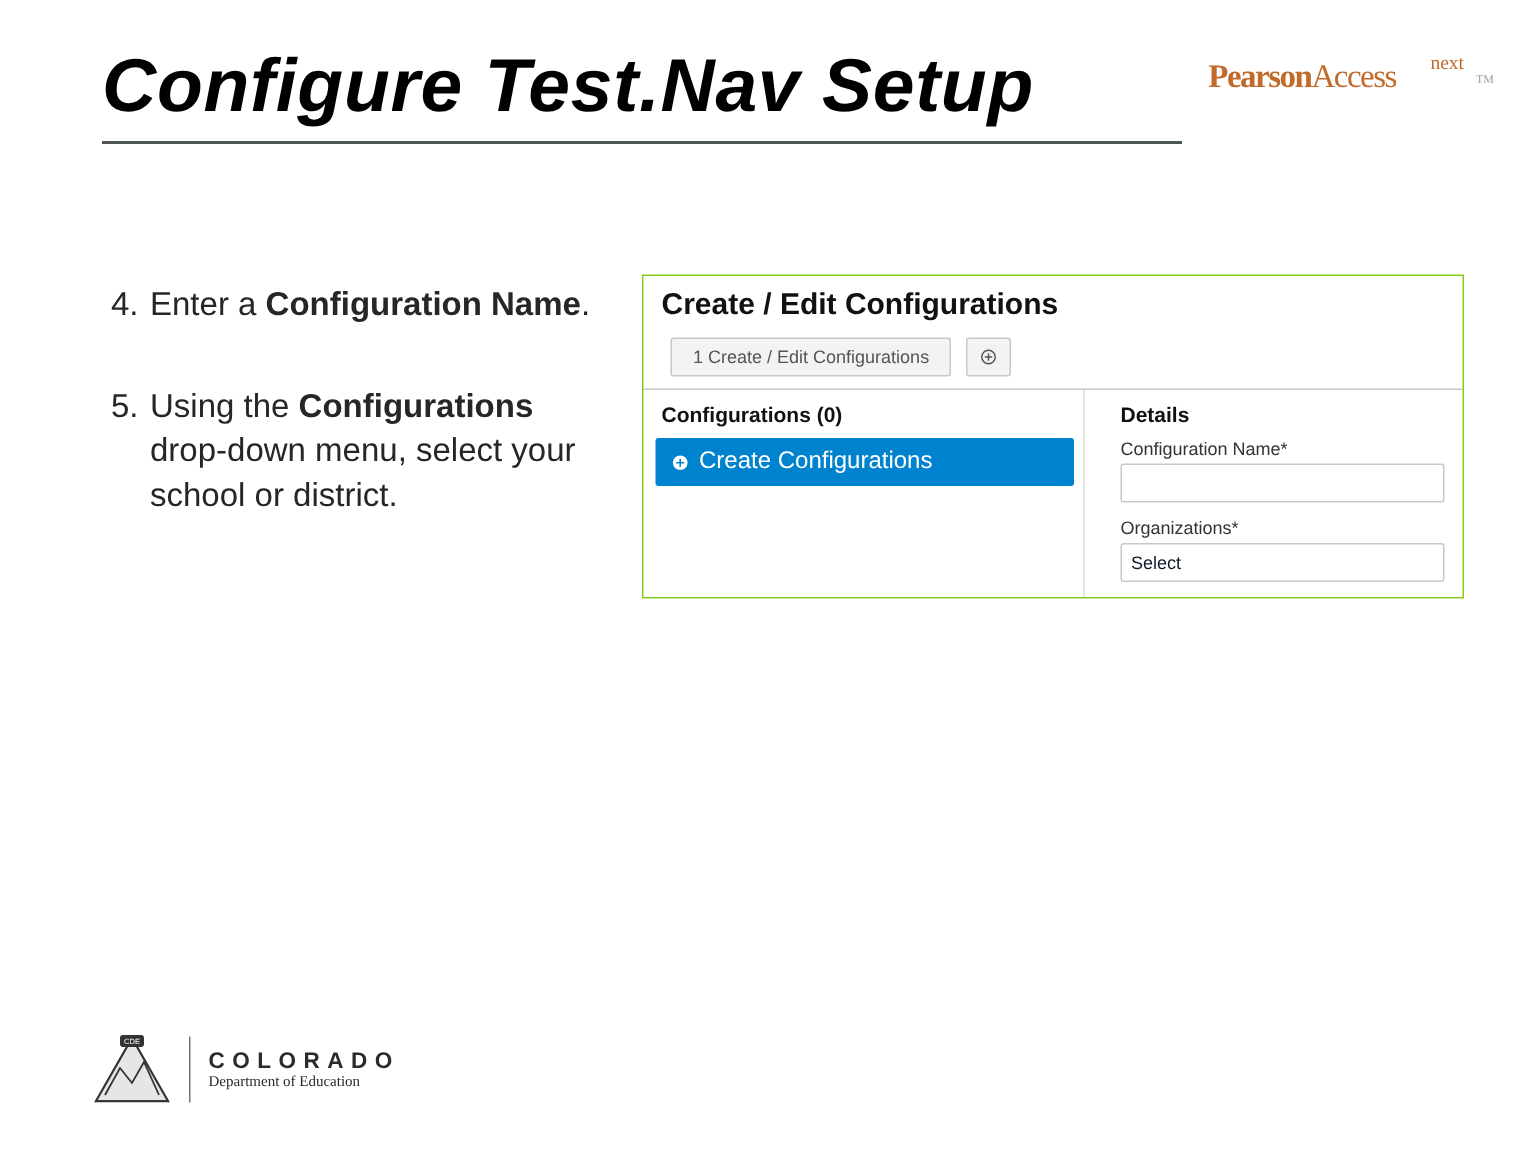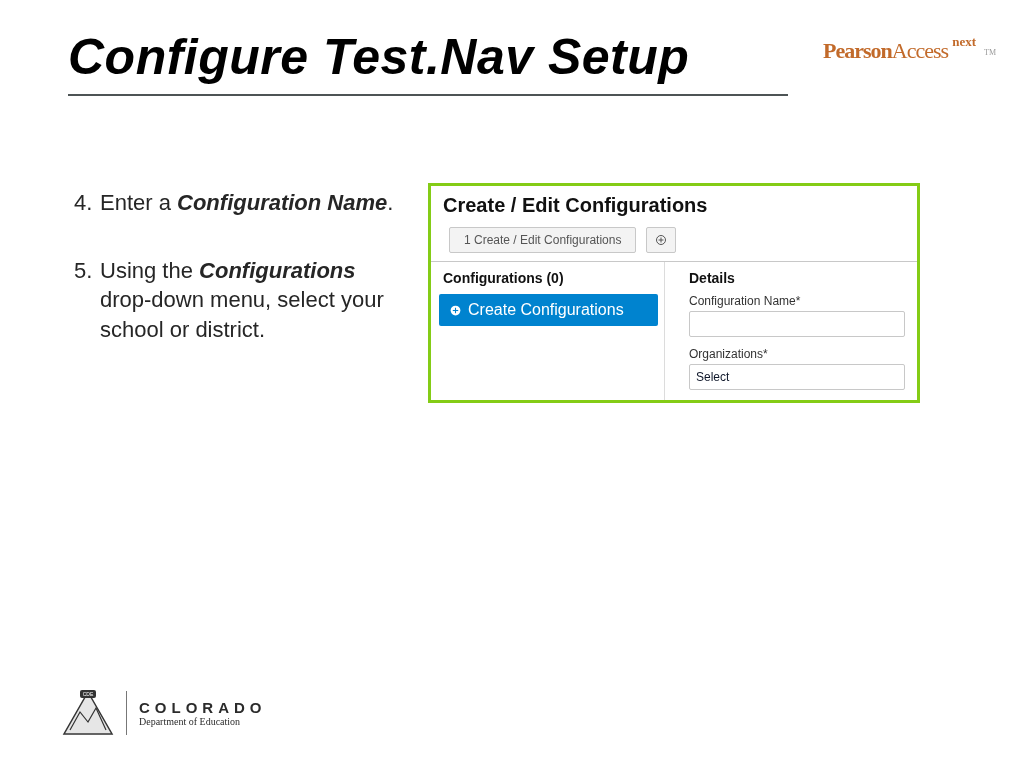--- a/index.html
+++ b/index.html
@@ -26,40 +26,40 @@
 
   .brand-pearson {
     position: absolute;
     right: 28px; top: 38px;
     display: flex; align-items: flex-start; gap: 4px;
     color: #c26a2a;
     font-family: Georgia, "Times New Roman", serif;
   }
   .brand-pearson .t1 { font-size: 22px; font-weight: 600; letter-spacing: -1px; }
   .brand-pearson .t2 { font-size: 22px; font-weight: 300; letter-spacing: -1px; margin-left: -4px; }
-  .brand-pearson .t3 { font-size: 13px; font-weight: 700; margin-top: -4px; margin-left: 0; }
+  .brand-pearson .t3 { font-size: 13px; font-weight: 400; margin-top: -4px; margin-left: 19px; }
   .brand-pearson .tm { font-size: 8px; color: #999; margin-top: 10px; margin-left: 4px; }
 
   .steps {
     position: absolute;
     left: 74px; top: 188px;
     width: 330px;
     font-family: Verdana, sans-serif;
     color: #262626;
   }
   .step { display: flex; margin-bottom: 38px; font-size: 22px; line-height: 1.35; }
   .step .num { width: 26px; flex-shrink:0; }
   .step .txt { flex: 1; }
-  .step .bi { font-weight: 700; font-style: italic; }
+  .step .bi { font-weight: 700; }
 
   .panel {
     position: absolute;
     left: 428px; top: 183px;
-    width: 492px;
-    border: 3px solid #84cc16;
+    width: 548px;
+    border: 1px solid #84cc16;
     background: #fff;
     font-family: Arial, Helvetica, sans-serif;
     font-size: 14px;
   }
   .panel-title {
     padding: 8px 12px 10px 12px;
     font-size: 20px;
     font-weight: 700;
     color: #111;
   }

